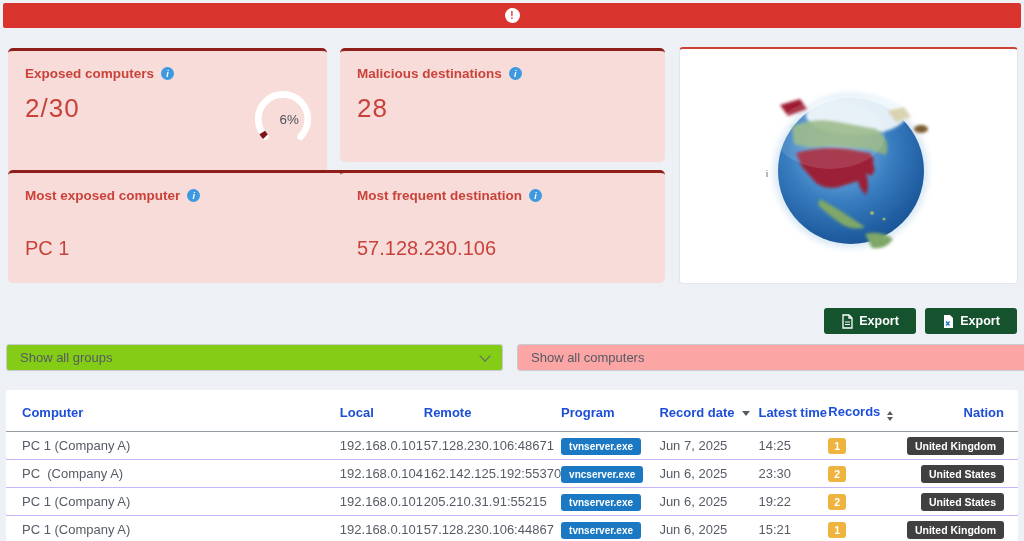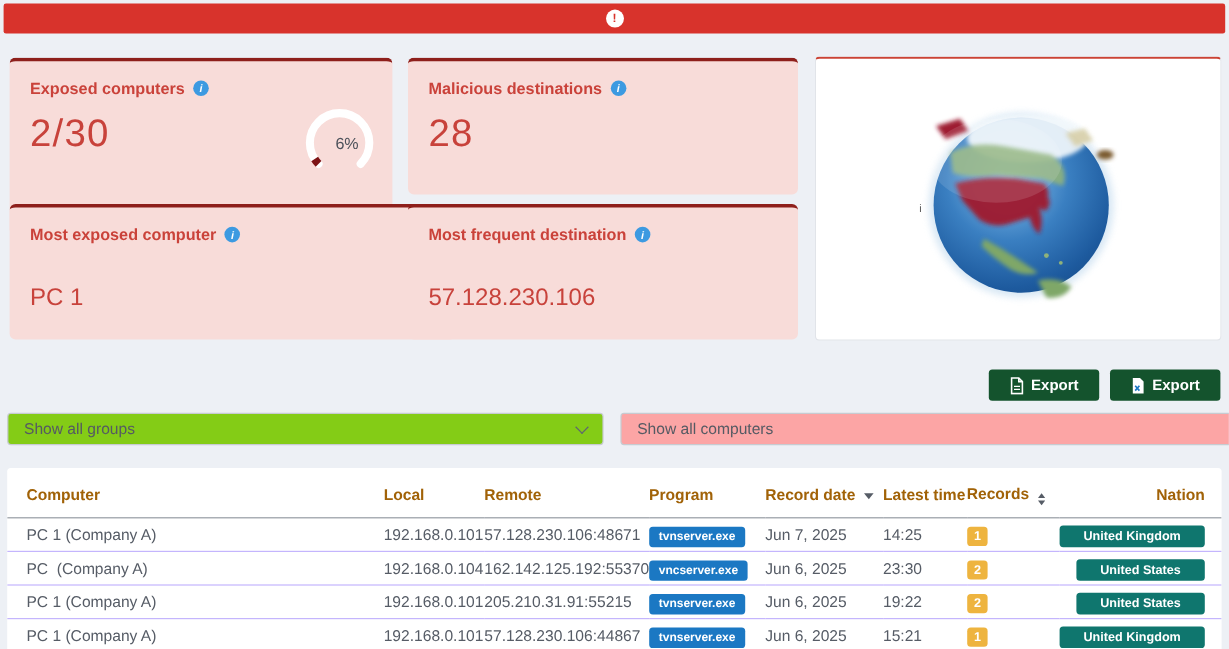--- a/index.html
+++ b/index.html
@@ -37,21 +37,21 @@
   .stat-title {
     display: flex; align-items: center; gap: 7px;
     color: #ca423a; font-size: 13.5px; font-weight: 700;
   }
   .info-icon {
     width: 13px; height: 13px; background: #3d9ae1; color: #fff;
     border-radius: 50%; font-size: 9px; font-weight: 700; font-style: italic;
     display: inline-flex; align-items: center; justify-content: center;
     cursor: pointer; flex: 0 0 auto;
   }
-  .stat-value-big  { margin-top: 12px; color: #c8423b; font-size: 32px; font-weight: 400; letter-spacing: 1px; }
+  .stat-value-big  { margin-top: 12px; color: #c8423b; font-size: 26px; font-weight: 400; letter-spacing: 1px; }
   .stat-value-small{ margin-top: 34px; color: #c8423b; font-size: 20px; font-weight: 400; }
   .gauge { position: absolute; top: 36px; right: 12px; }
 
   
   .globe-card {
     position: absolute; left: 679px; top: 47px; width: 339px; height: 237px;
     background: #fff; border: 1px solid #e1e4e9; border-top: 2px solid #cb4335;
     border-radius: 4px; overflow: hidden;
   }
 
@@ -82,21 +82,21 @@
     transform: rotate(45deg);
   }
 
   
   .table-card {
     position: absolute; left: 6px; top: 390px; width: 1012px; height: 151px;
     background: #fff; border-radius: 3px 3px 0 0; overflow: hidden;
   }
   table { width: 100%; border-collapse: collapse; font-size: 13px; color: #565c66; }
   th {
-    text-align: left; font-weight: 700; color: #a16207;
+    text-align: left; font-weight: 700; color: #1d4ed8;
     padding: 14px 0 10px 0; border-bottom: 1px solid #969ca4; white-space: nowrap;
   }
   td { padding: 6px 0; border-top: 1px solid #c4b5fd; white-space: pre; }
   tbody tr:first-child td { border-top: none; }
   th:first-child, td:first-child { padding-left: 16px; }
   th:last-child,  td:last-child  { text-align: right; padding-right: 14px; }
   th.sortable { cursor: pointer; }
 
   .tri-down {
     display: inline-block; width: 0; height: 0; margin-left: 7px;
@@ -111,22 +111,22 @@
 
   .badge-program {
     background: #1b78c3; color: #fff; font-size: 10px; font-weight: 700;
     padding: 3px 8px; border-radius: 3px; white-space: nowrap;
   }
   .badge-records {
     background: #eeb43f; color: #fff; font-size: 10.5px; font-weight: 700;
     padding: 2px 6px; border-radius: 3px;
   }
   .badge-nation {
-    background: #0f766e; color: #fff; font-size: 10.5px; font-weight: 700;
-    padding: 3px 20px; border-radius: 3px; white-space: nowrap;
+    background: #404040; color: #fff; font-size: 10.5px; font-weight: 700;
+    padding: 3px 8px; border-radius: 3px; white-space: nowrap;
   }
 </style>
 </head>
 <body>
 
 <div class="banner">
   <span class="banner-icon">!</span>
 </div>
 
 <div class="stat-card card-a">

